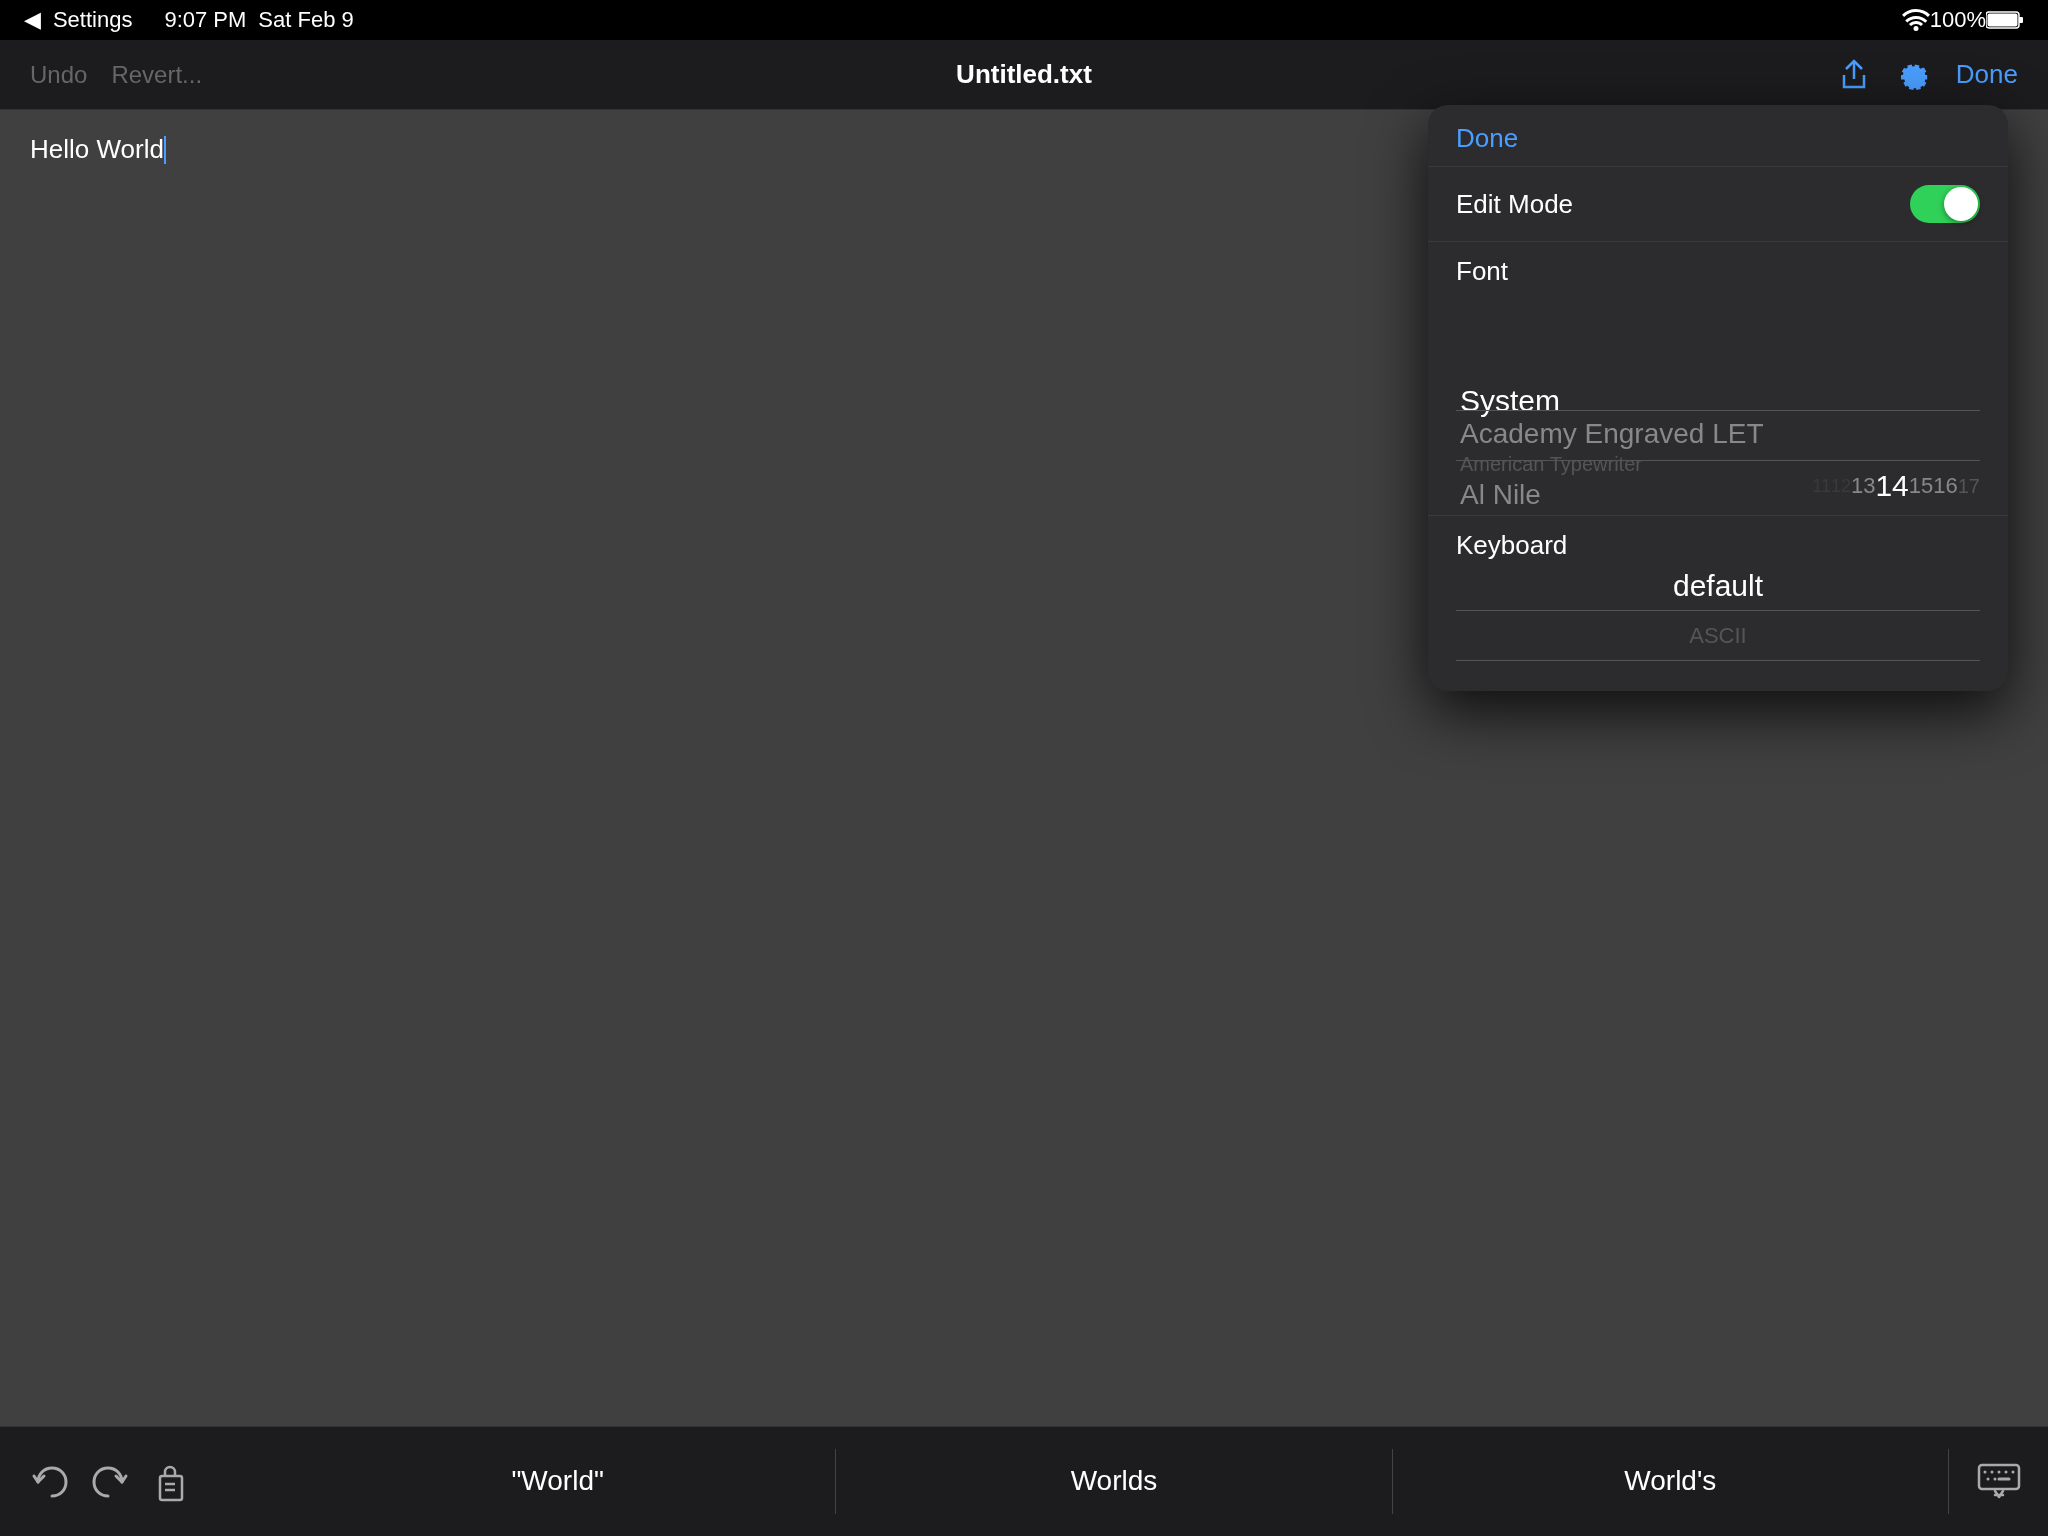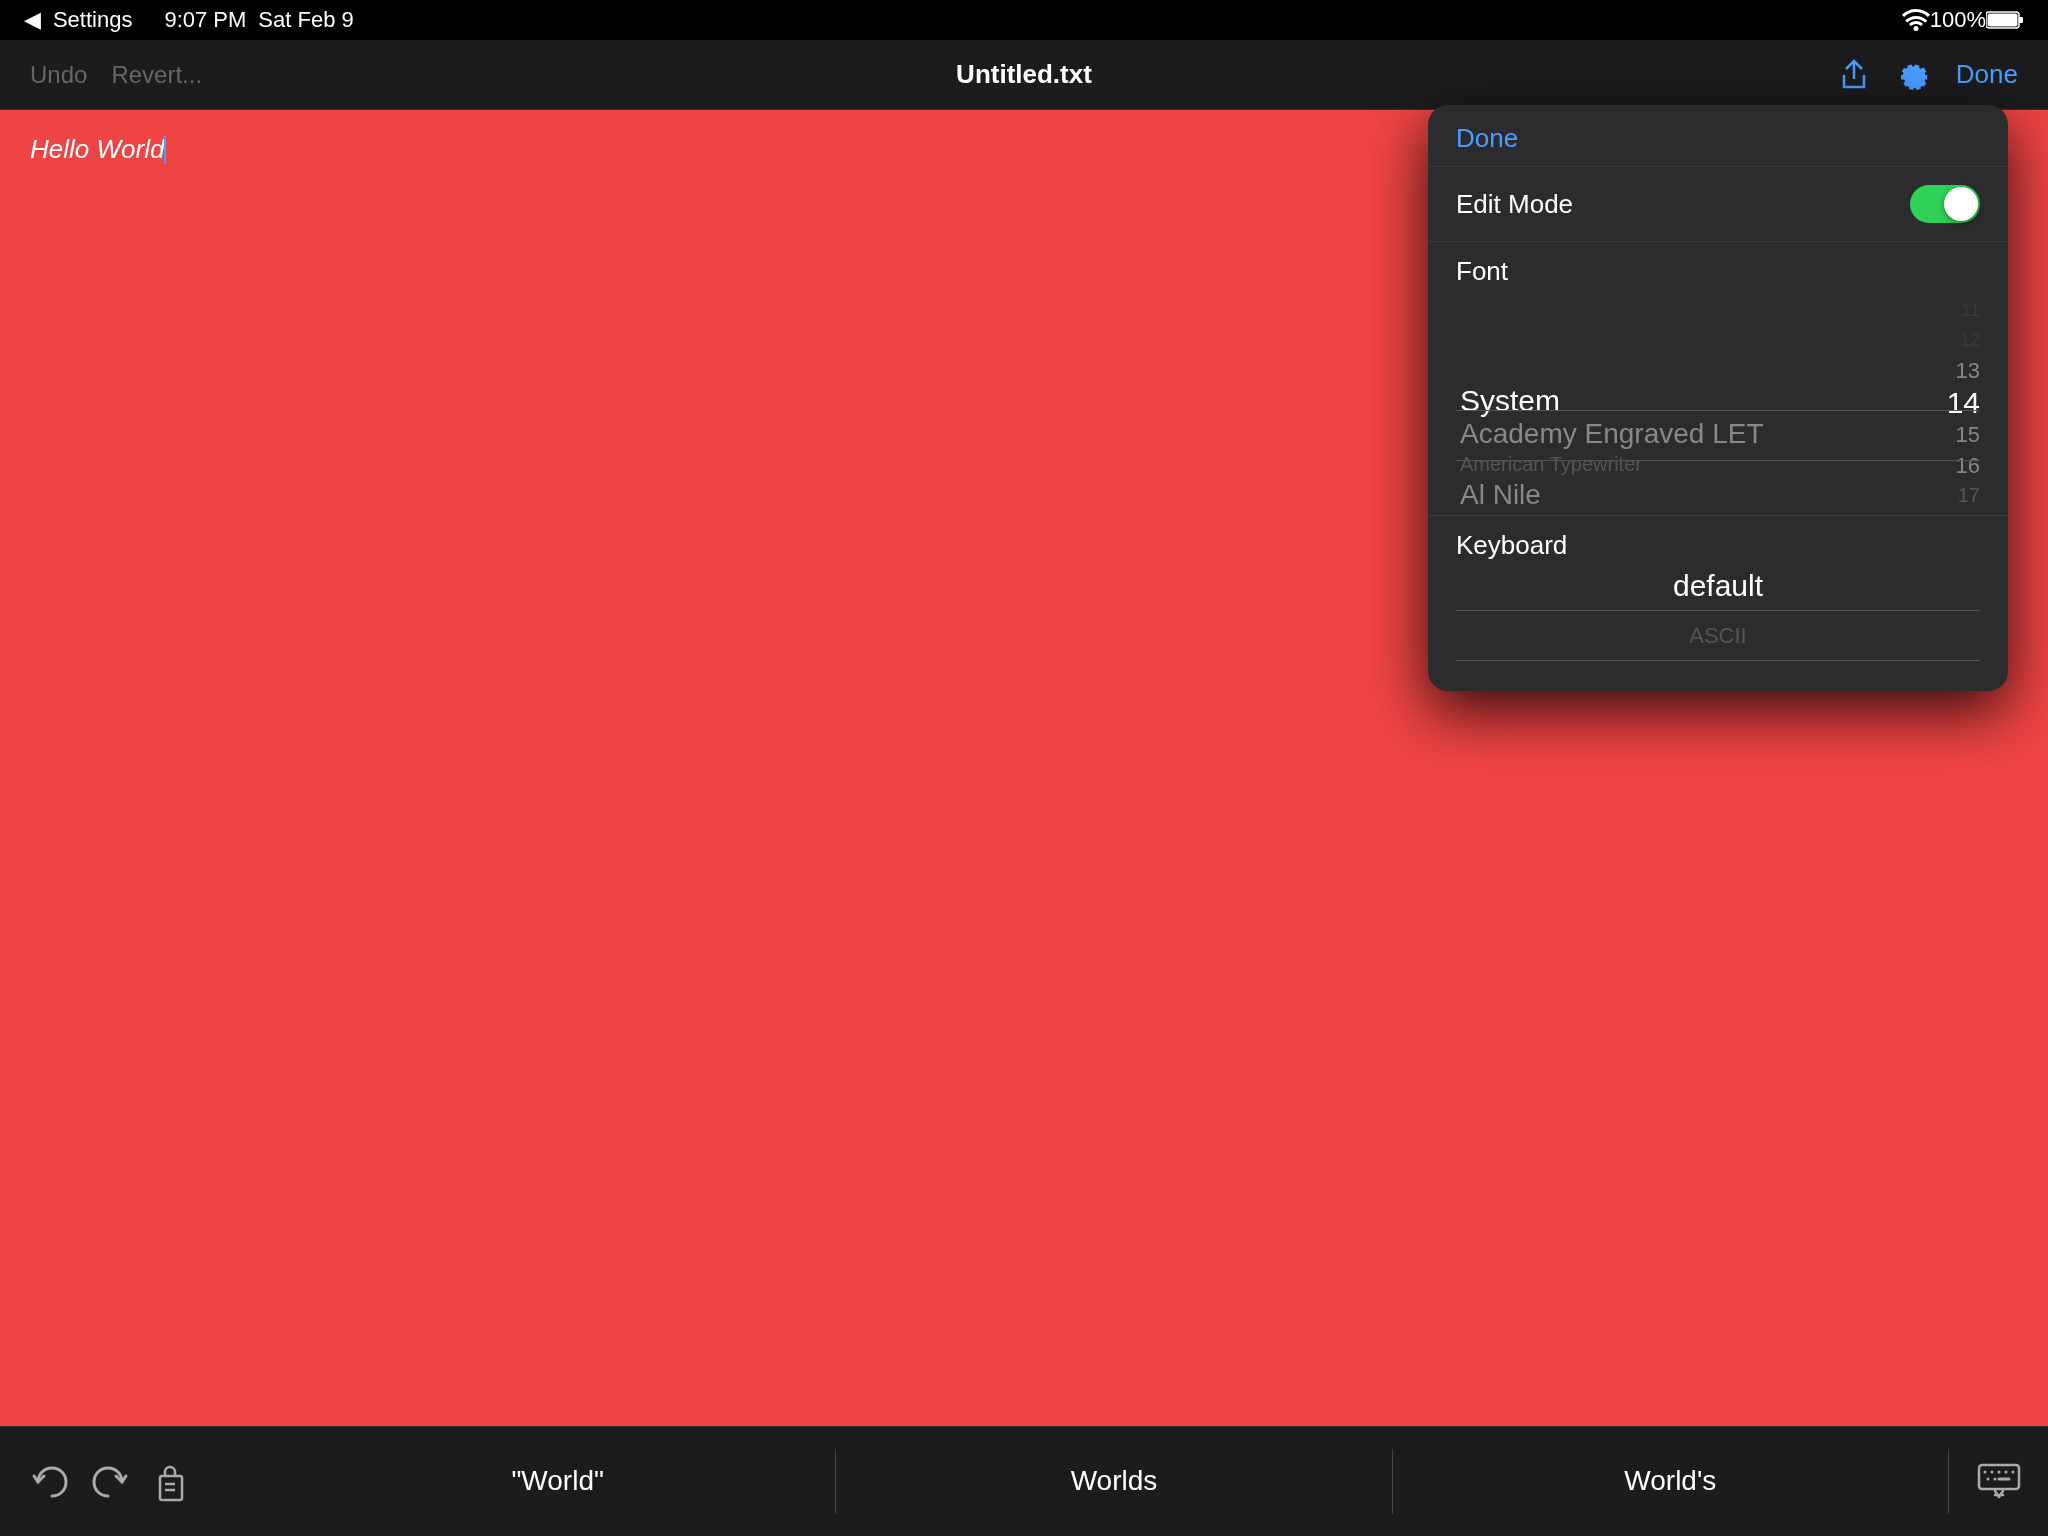--- a/index.html
+++ b/index.html
@@ -83,23 +83,22 @@
       font-weight: 400;
     }
 
     
     #editor-area {
       position: absolute;
       top: 110px;
       left: 0;
       right: 0;
       bottom: 110px;
-      background: #ef4444;
+      background: #404040;
       padding: 20px 30px;
-      font-style: italic;
     }
     #editor-content {
       font-size: 26px;
       color: #fff;
       line-height: 1.5;
     }
     .cursor {
       display: inline-block;
       width: 2px;
       height: 28px;
@@ -187,21 +186,21 @@
       flex: 1;
       display: flex;
       flex-direction: column;
       justify-content: flex-end;
       padding-bottom: 4px;
       gap: 0;
     }
     #font-sizes {
       width: 80px;
       display: flex;
-      flex-direction: column;
+      flex-direction: row;
       justify-content: flex-end;
       align-items: flex-end;
       padding-bottom: 4px;
       gap: 0;
     }
     .font-item {
       height: 50px;
       display: flex;
       align-items: center;
       font-size: 24px;

